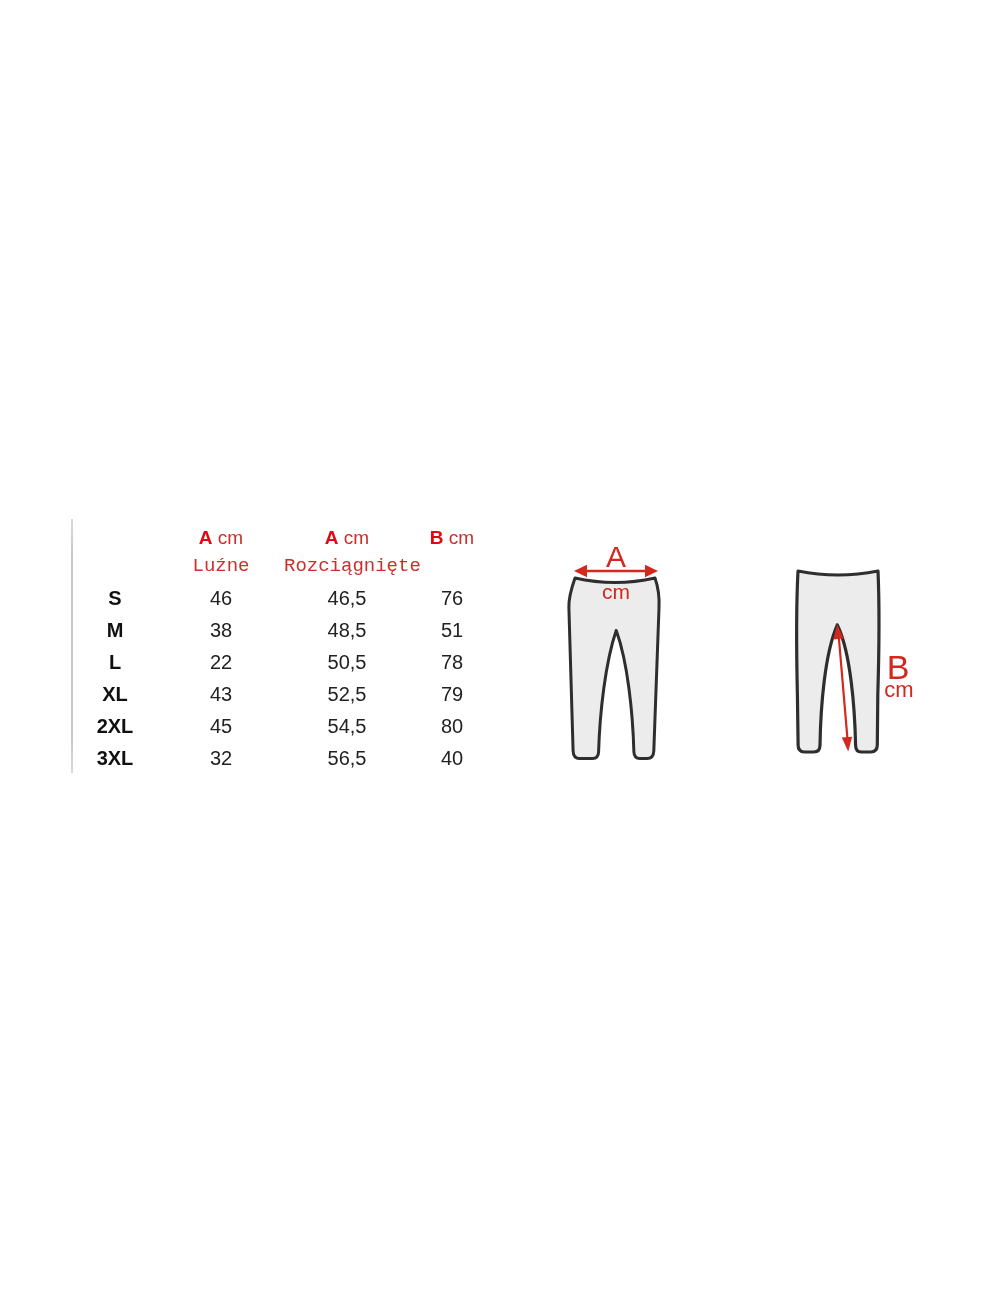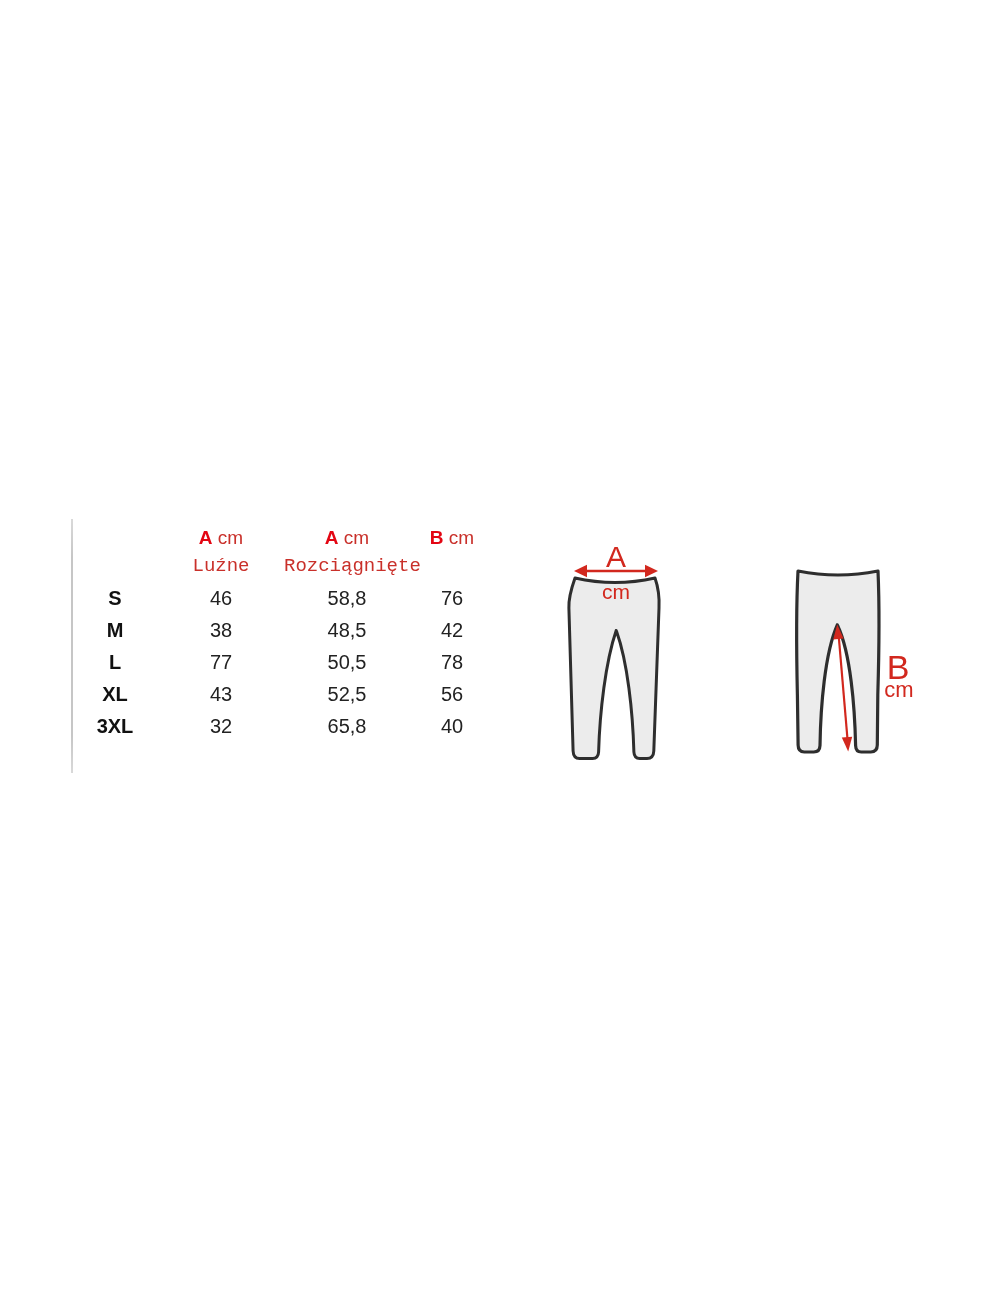--- a/index.html
+++ b/index.html
@@ -118,45 +118,51 @@
         <td></td>
       </tr>
       <tr class="spacer">
           <td colspan="4"></td>
         </tr>
     </thead>
     <tbody>
       <tr>
         <th>S</th>
         <td>46</td>
-        <td>58,8</td>
+        <td>46,5</td>
         <td>76</td>
       </tr>
       <tr>
         <th>M</th>
         <td>38</td>
         <td>48,5</td>
-        <td>42</td>
+        <td>51</td>
       </tr>
       <tr>
         <th>L</th>
-        <td>77</td>
+        <td>22</td>
         <td>50,5</td>
         <td>78</td>
       </tr>
       <tr>
         <th>XL</th>
         <td>43</td>
         <td>52,5</td>
-        <td>56</td>
+        <td>79</td>
+      </tr>
+      <tr>
+        <th>2XL</th>
+        <td>45</td>
+        <td>54,5</td>
+        <td>80</td>
       </tr>
       <tr>
         <th>3XL</th>
         <td>32</td>
-        <td>65,8</td>
+        <td>56,5</td>
         <td>40</td>
       </tr>
     </tbody>
   </table>
 
   <svg class="diagram front" viewBox="0 0 112 228" xmlns="http://www.w3.org/2000/svg">
     <path class="garment" d="M 17 38 Q 57 47 97 38
          C 100.5 48 101.5 58 101 68
          L 95.8 211 Q 95.5 218.5 89 218.5
          L 81.8 218.5 Q 76.2 218.5 75.9 212

